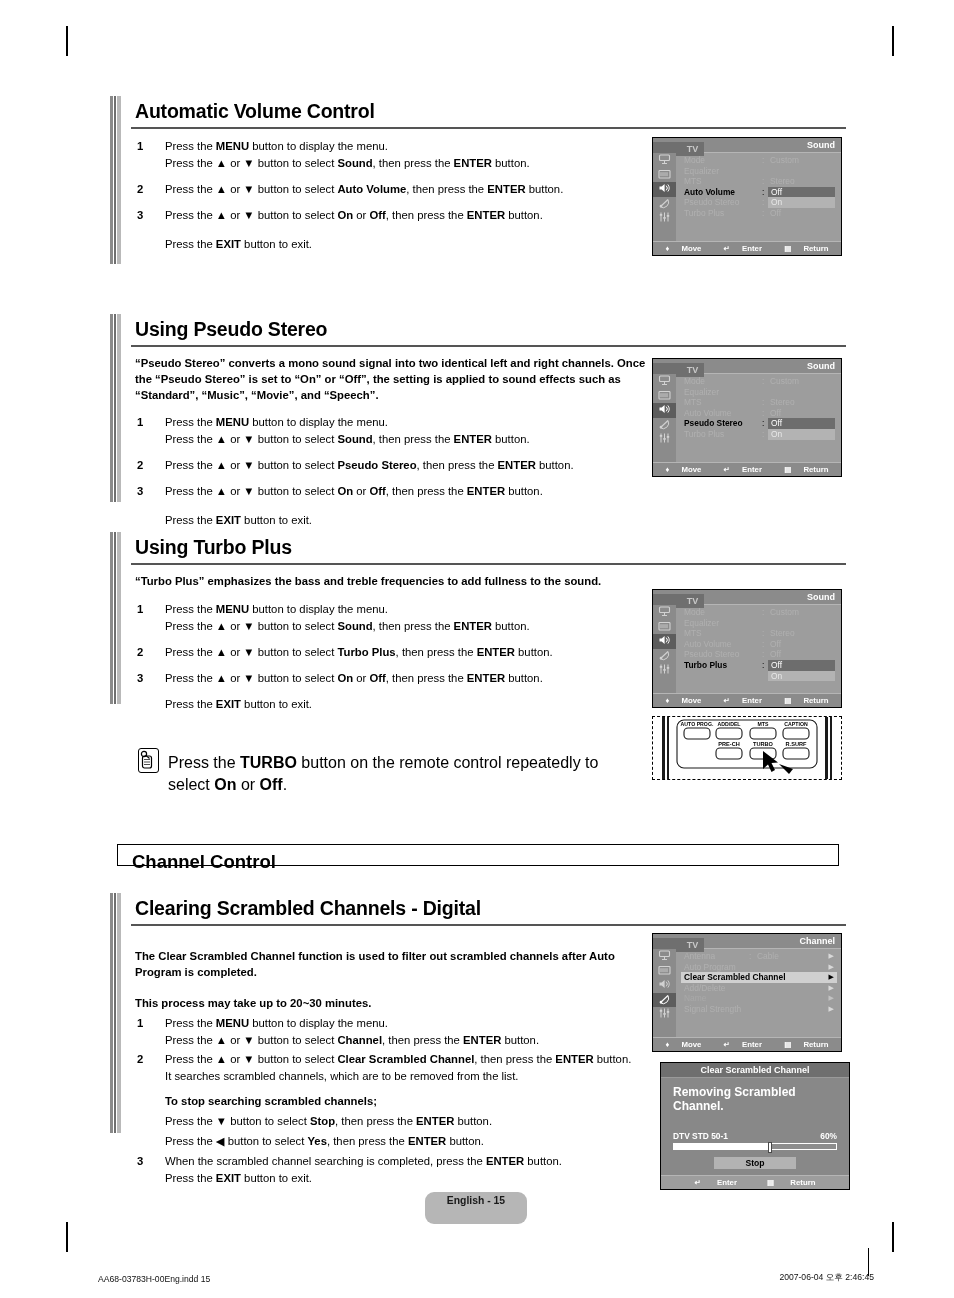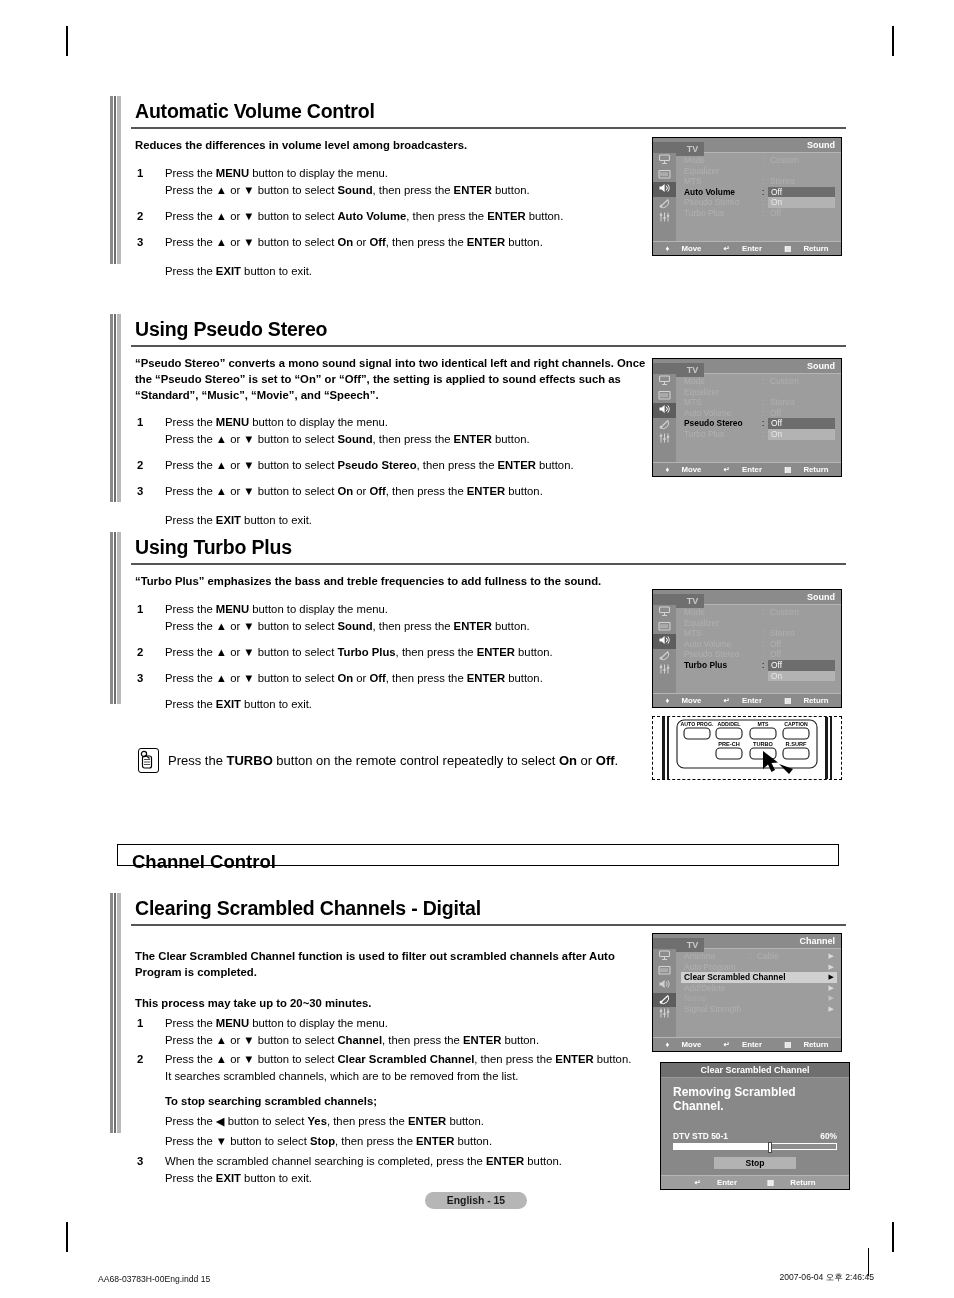--- a/index.html
+++ b/index.html
@@ -259,21 +259,21 @@
   .tip-icon {
     width: 21px;
     height: 25px;
     border: 1.4px solid #000;
     border-radius: 3px;
     box-sizing: border-box;
     flex: 0 0 auto;
     position: relative;
   }
   .tip-text {
-    font-size: 13px;
+    font-size: 16px;
     line-height: 1.4;
     padding-top: 4px;
   }
 
   
   .chapter {
     border: 1.5px solid #000;
     padding: 6px 0 7px 14px;
     font-size: 18.5px;
     font-weight: bold;
@@ -358,21 +358,21 @@
     text-align: center;
   }
   .dlg-foot span { margin: 0 7px; }
 
   
   .pagenum {
     position: absolute;
     left: 425px;
     top: 1192px;
     width: 102px;
-    height: 17px;
+    height: 32px;
     line-height: 17px;
     background: #b6b6b6;
     border-radius: 9px;
     text-align: center;
     font-size: 10.4px;
     font-weight: bold;
     color: #1a1a1a;
   }
   .imprint {
     position: absolute;
@@ -393,21 +393,20 @@
 <div class="crop-mark" style="left:66px; top:1222px; width:1.5px; height:30px;"></div>
 <div class="crop-mark" style="left:892px; top:1222px; width:1.5px; height:30px;"></div>
 
 <div class="page">
 
   <div class="section" style="height:168px;">
     <div class="bar" style="height:168px;"></div>
     <h1 class="sect-title">Automatic Volume Control</h1>
     <div class="rule"></div>
     <div class="body-area">
-      <p class="lead">Reduces the differences in volume level among broadcasters.</p>
       <ol class="steps">
         <li>
           <span class="num">1</span>
           <span><span>Press the </span><b>MENU</b><span> button to display the menu.</span><br><span>Press the ▲ or ▼ button to select </span><b>Sound</b><span>, then press the </span><b>ENTER</b><span> button.</span></span>
         </li>
         <li>
           <span class="num">2</span>
           <span><span>Press the ▲ or ▼ button to select </span><b>Auto Volume</b><span>, then press the </span><b>ENTER</b><span> button.</span></span>
         </li>
         <li>
@@ -500,22 +499,22 @@
       <li style="margin-bottom:2px;">
         <span class="num">1</span>
         <span><span>Press the </span><b>MENU</b><span> button to display the menu.</span><br><span>Press the ▲ or ▼ button to select </span><b>Channel</b><span>, then press the </span><b>ENTER</b><span> button.</span></span>
       </li>
       <li style="margin-bottom:2px;">
         <span class="num">2</span>
         <span><span>Press the ▲ or ▼ button to select </span><b>Clear Scrambled Channel</b><span>, then press the </span><b>ENTER</b><span> button.</span><br><span>It searches scrambled channels, which are to be removed from the list.</span></span>
       </li>
     </ol>
     <p class="sub-line" style="margin-top:9px;"><b>To stop searching scrambled channels;</b></p>
+    <p class="sub-line"><span>Press the ▼ button to select </span><b>Stop</b><span>, then press the </span><b>ENTER</b><span> button.</span></p>
     <p class="sub-line"><span>Press the ◀ button to select </span><b>Yes</b><span>, then press the  </span><b>ENTER</b><span> button.</span></p>
-    <p class="sub-line"><span>Press the ▼ button to select </span><b>Stop</b><span>, then press the </span><b>ENTER</b><span> button.</span></p>
     <ol class="steps">
       <li style="margin-bottom:0;">
         <span class="num">3</span>
         <span><span>When the scrambled channel searching is completed, press the </span><b>ENTER</b><span> button.</span><br><span>Press the </span><b>EXIT</b><span> button to exit.</span></span>
       </li>
     </ol>
   </div>
 </div>
 
 <div class="osd" style="left:652px; top:137px;">

